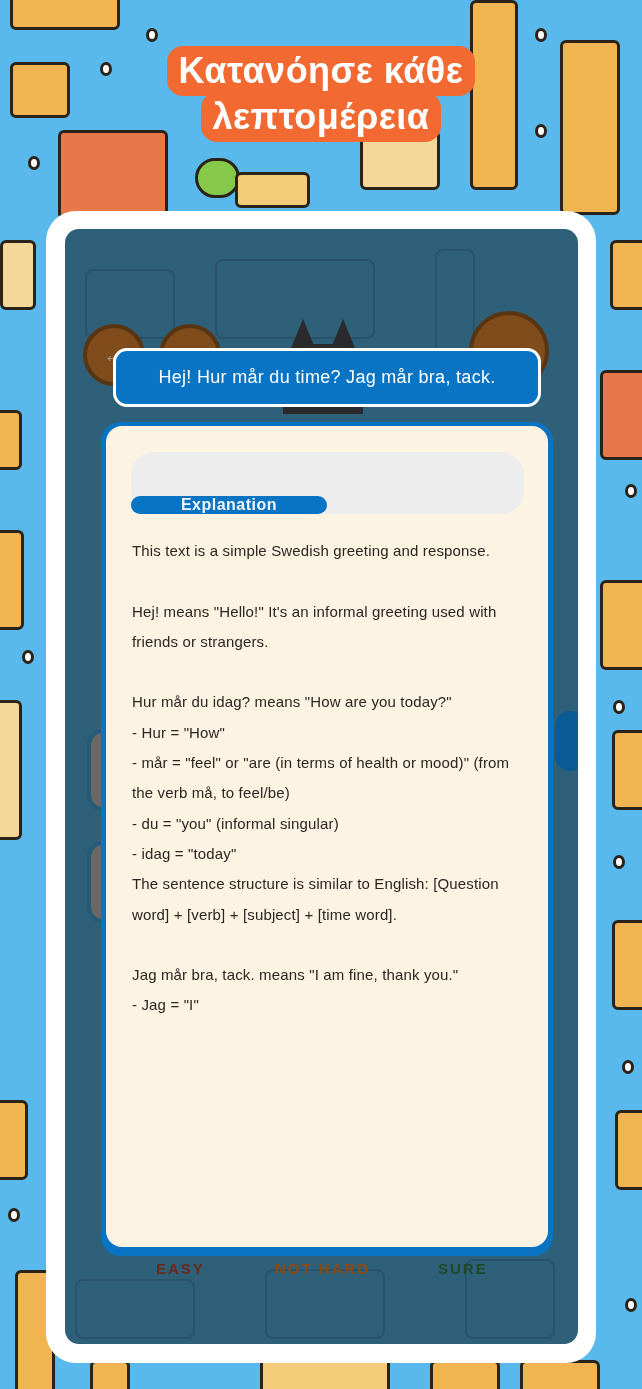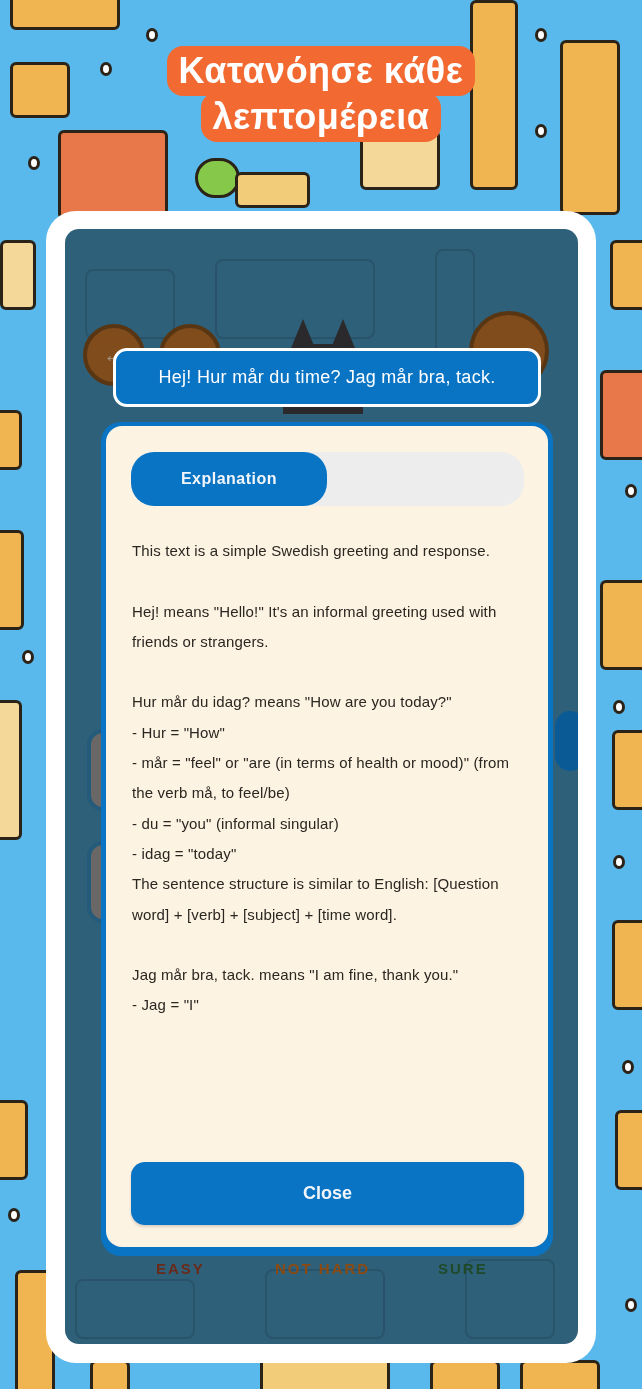--- a/index.html
+++ b/index.html
@@ -101,24 +101,25 @@
     padding: 4px 5px 9px 5px;
   }
   .modal-inner {
     position: relative;
     width: 100%; height: 100%;
     background: #fdf3e3;
     border-radius: 16px;
   }
   .tabs {
     position: absolute; left: 25px; top: 26px;
-    width: 393px; height: 54px;
+    width: 393px; height: 62px;
     background: #ededed;
     border-radius: 23px;
     display: flex;
+    align-items: flex-end;
   }
   .tab {
     flex: 1; display: flex; align-items: center; justify-content: center;
     font-weight: bold; font-size: 16px; letter-spacing: 0.5px;
     border-radius: 23px; cursor: pointer;
   }
   .tab.active { background: #0a74c4; color: #f2f6fa; flex: 0 0 196px; }
   .tab.inactive { color: #6e6e6e; }
   .explanation {
     position: absolute; left: 26px; top: 110px; right: 22px;
@@ -237,21 +238,20 @@
 
 Hur mår du idag? means "How are you today?"
 - Hur = "How"
 - mår = "feel" or "are (in terms of health or mood)" (from the verb må, to feel/be)
 - du = "you" (informal singular)
 - idag = "today"
 The sentence structure is similar to English: [Question word] + [verb] + [subject] + [time word].
 
 Jag mår bra, tack. means "I am fine, thank you."
 - Jag = "I"</div>
-    <div class="close-btn">Close</div>
   </div>
 </div>
 
 <div class="difficulty">
   <span style="left:156px;color:#6a2a18;">EASY</span>
   <span style="left:275px;color:#8a4a12;">NOT HARD</span>
   <span style="left:438px;color:#1f4a2a;">SURE</span>
 </div>
 
 </body></html>

